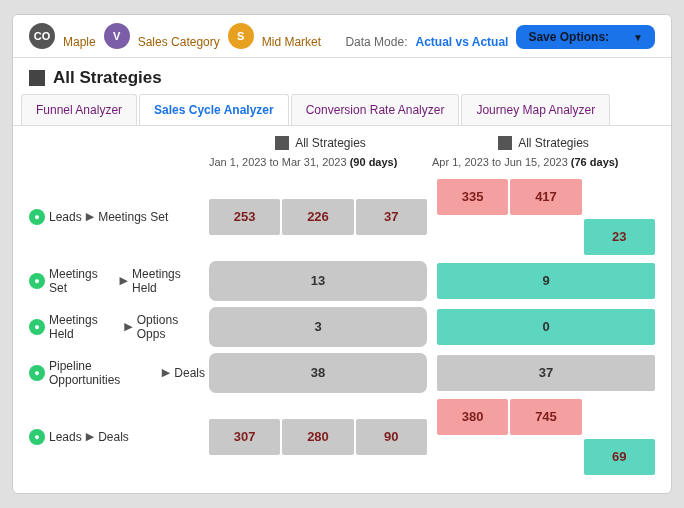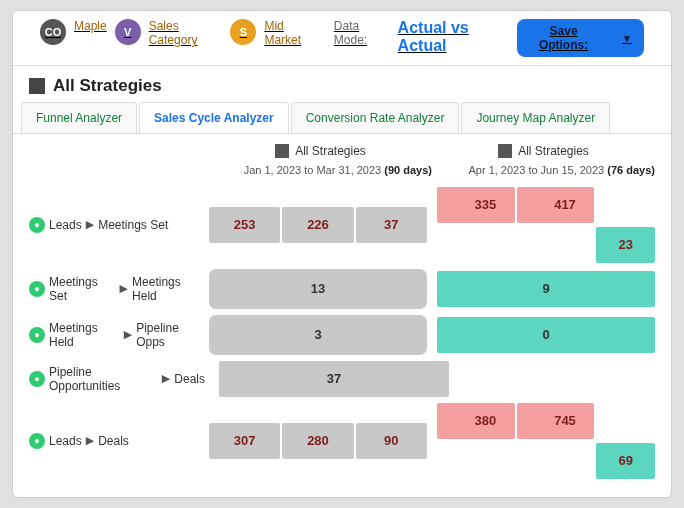--- a/index.html
+++ b/index.html
@@ -16,45 +16,44 @@
     .main-container {
       width: 660px;
       background: #fff;
       border-radius: 6px;
       border: 1px solid #ccc;
       overflow: hidden;
     }
     
     .header-bar {
       display: flex;
-      align-items: flex-start;
-      padding: 8px 27px;
+      align-items: flex-end;
+      padding: 8px 16px;
       border-bottom: 1px solid #ddd;
       background: #fff;
       gap: 8px;
-      text-decoration: underline;
     }
     .avatar {
       width: 26px; height: 26px; border-radius: 50%;
       display: flex; align-items: center; justify-content: center;
       font-size: 11px; font-weight: bold; color: #fff;
       flex-shrink: 0;
     }
     .avatar-co { background: #555; }
     .avatar-v { background: #7b5ea7; }
     .avatar-s { background: #e8a020; }
     .header-label {
       font-size: 12px; color: #a16207; font-weight: 500;
     }
     .header-spacer { flex: 1; }
     .data-mode-label {
       font-size: 12px; color: #666;
     }
     .data-mode-value {
-      font-size: 16px; color: #1a73e8; font-weight: 600;
+      font-size: 12px; color: #1a73e8; font-weight: 600;
     }
     .save-options-btn {
       background: #1a73e8;
       color: #0f172a;
       border: none;
       border-radius: 8px;
       padding: 5px 12px;
       font-size: 12px;
       font-weight: 600;
       cursor: pointer;
@@ -81,21 +80,21 @@
     
     .tabs-row {
       display: flex;
       border-bottom: 1px solid #ddd;
       padding: 0 8px;
       gap: 0;
     }
     .tab {
       padding: 8px 14px;
       font-size: 12px;
-      color: #15803d;
+      color: #701a75;
       cursor: pointer;
       border: 1px solid #ddd;
       border-bottom: none;
       background: #f8f8f8;
       margin-right: 2px;
       border-radius: 3px 3px 0 0;
       white-space: nowrap;
     }
     .tab.active {
       color: #1a73e8;
@@ -131,21 +130,21 @@
     }
 
     
     .period-headers {
       display: flex;
       padding-left: 180px;
       margin-bottom: 8px;
     }
     .period-col {
       width: 230px;
-      text-align: right;
+      text-align: left;
       font-size: 11px;
       color: #555;
       line-height: 1.5;
     }
     .period-col .days {
       font-weight: 700; color: #222;
     }
 
     
     .data-table { width: 100%; }
@@ -191,21 +190,21 @@
       height: 36px;
       display: flex;
       align-items: center;
       justify-content: center;
       font-size: 13px;
       font-weight: 600;
       color: #7f1d1d;
       border-radius: 2px;
     }
     .cell-gray { background: #c8c8c8; }
-    .cell-pink { background: #f4a0a0; padding-left: 19px; }
+    .cell-pink { background: #f4a0a0; }
     .cell-teal { background: #5dd6c0; margin-top: 40px; }
 
     
     .single-left {
       width: 230px;
       height: 40px;
       display: flex;
       align-items: center;
       justify-content: center;
       background: #c8c8c8;
@@ -326,32 +325,33 @@
     <span class="label-text">Meetings Held</span>
   </div>
           <div class="single-left">13</div>
           <div class="single-right">9</div>
         </div>
         <div class="data-row">
           <div class="row-label">
     <div class="dot dot-green">●</div>
     <span class="label-text">Meetings Held</span>
     <span class="arrow">▶</span>
-    <span class="label-text">Pipeline Opps</span>
+    <span class="label-text">Options Opps</span>
   </div>
           <div class="single-left">3</div>
           <div class="single-right">0</div>
         </div>
         <div class="data-row">
           <div class="row-label">
     <div class="dot dot-green">●</div>
     <span class="label-text">Pipeline Opportunities</span>
     <span class="arrow">▶</span>
     <span class="label-text">Deals</span>
   </div>
+          <div class="single-left">38</div>
           <div class="single-right single-right-gray">37</div>
         </div>
         <div class="data-row">
           <div class="row-label">
     <div class="dot dot-green">●</div>
     <span class="label-text">Leads</span>
     <span class="arrow">▶</span>
     <span class="label-text">Deals</span>
   </div>
           <div class="data-cells-left">

